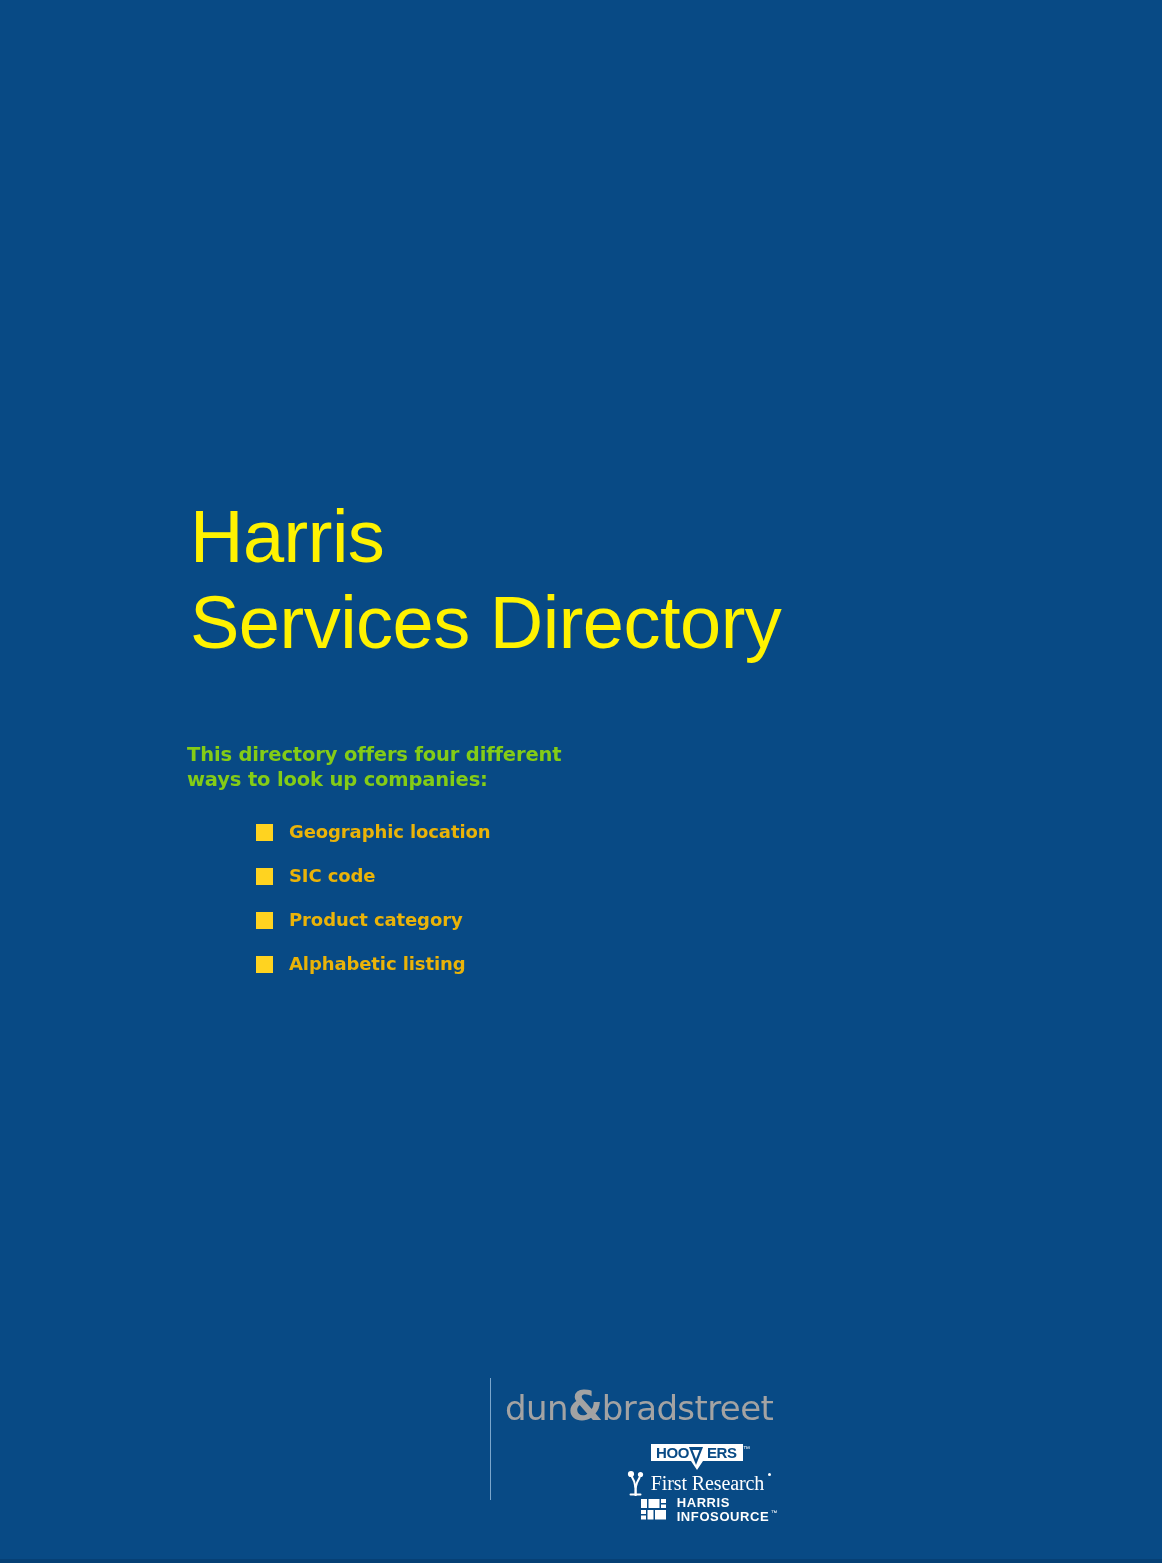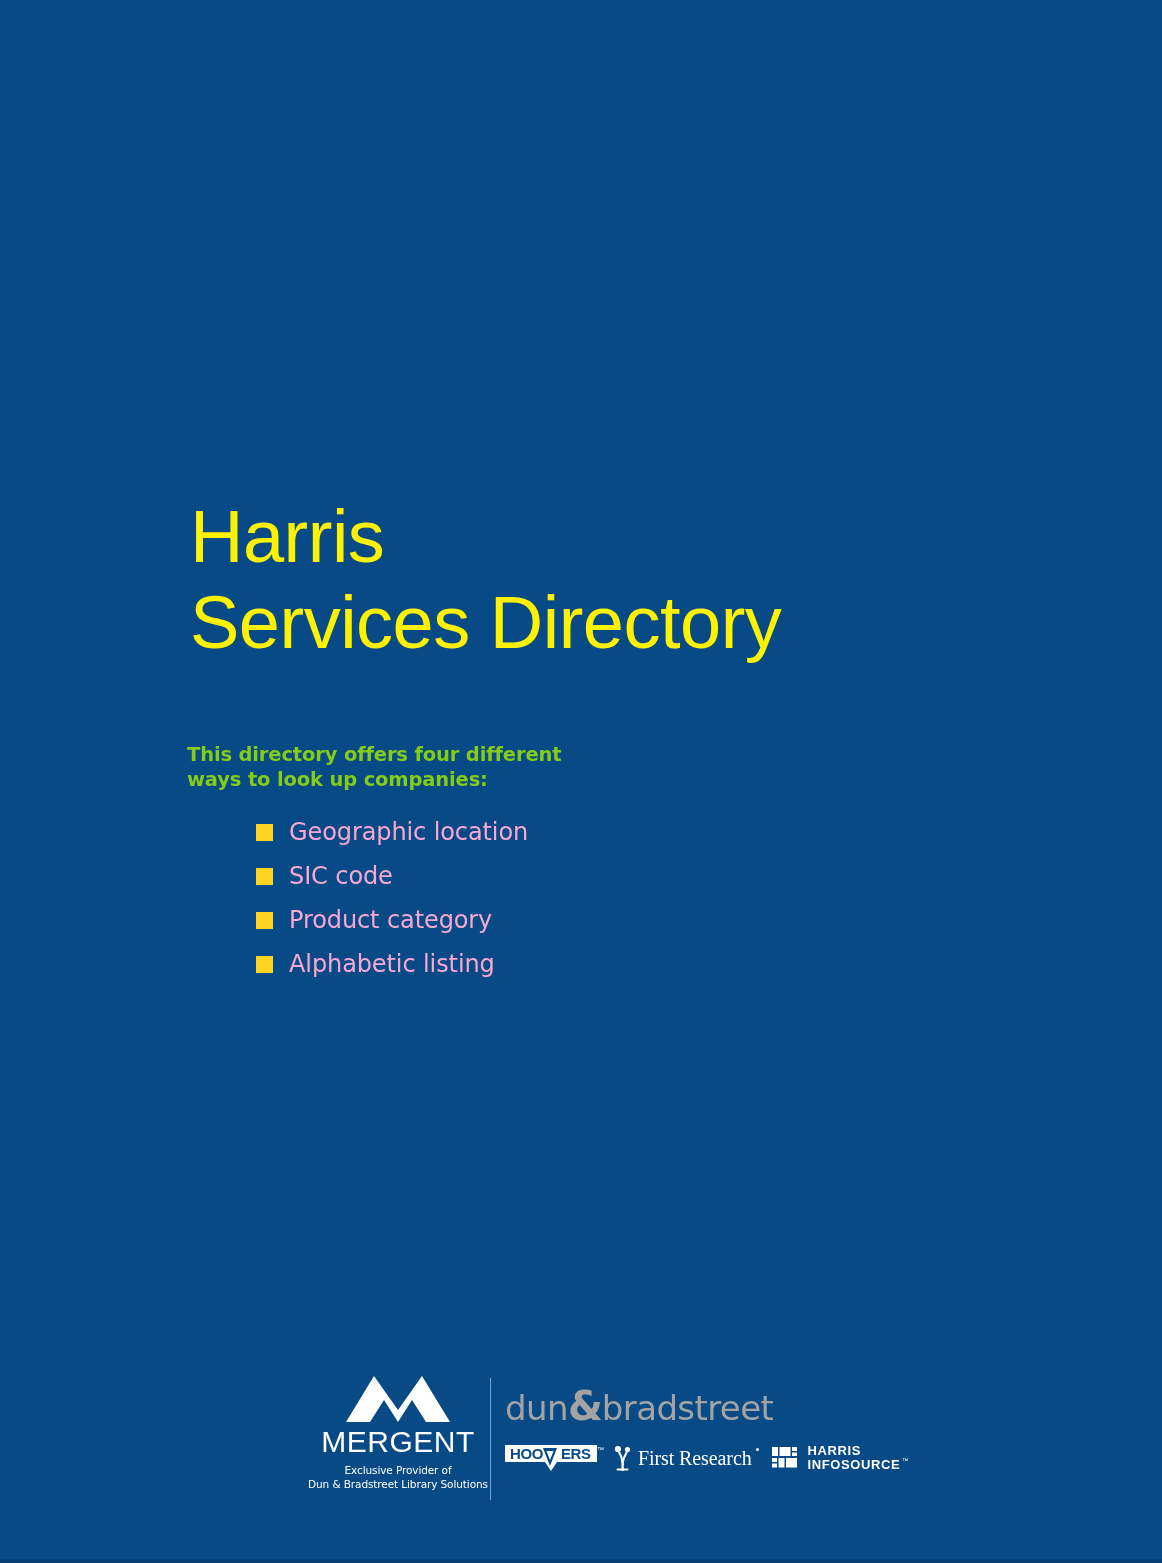--- a/index.html
+++ b/index.html
@@ -78,24 +78,24 @@
     height: 44px;
   }
   .bullet-square {
     width: 17px;
     height: 17px;
     background: #ffd320;
     flex: 0 0 17px;
     margin-right: 16px;
   }
   .bullet-label {
-    color: #f9a8d4;
+    color: #eab308;
     font-family: "DejaVu Sans", sans-serif;
-    font-weight: 400;
-    font-size: 24px;
+    font-weight: 700;
+    font-size: 18px;
     line-height: 22px;
     letter-spacing: -0.1px;
     white-space: nowrap;
   }
 
   
   .footer {
     position: absolute;
     left: 300px;
     top: 1372px;
@@ -169,20 +169,21 @@
     font-weight: 700;
     font-size: 40px;
     letter-spacing: -1px;
   }
 
   
   .sublogos {
     display: flex;
     align-items: center;
     margin-top: 16px;
+    flex-direction: column;
   }
 
   
   .hoovers {
     position: relative;
     width: 92px;
     height: 26px;
     margin-right: 16px;
   }
   .hoovers-tm {
@@ -277,28 +278,20 @@
       <span class="bullet-label">Product category</span>
     </li>
     <li class="bullet-item">
       <span class="bullet-square"></span>
       <span class="bullet-label">Alphabetic listing</span>
     </li>
   </ul>
 
   <div class="footer">
 
-    <div class="mergent">
-      <svg class="mergent-mark" width="108" height="52" viewBox="0 0 108 52">
-        <path fill="#ffffff" d="M2 50 L30 4 L54 38 L78 4 L106 50 L82 50 L68 28 L54 50 L40 28 L26 50 Z"></path>
-      </svg>
-      <span class="mergent-word">MERGENT</span>
-      <span class="mergent-tagline">Exclusive Provider of</span>
-      <span class="mergent-tagline" style="margin-top:0">Dun &amp; Bradstreet Library Solutions</span>
-    </div>
 
     <div class="footer-divider"></div>
 
     <div class="dnb-col">
       <span class="dnb-word"><span>dun</span><span class="dnb-amp">&amp;</span><span>bradstreet</span></span>
 
       <div class="sublogos">
 
         <div class="hoovers">
           <svg width="92" height="26" viewBox="0 0 92 26">

